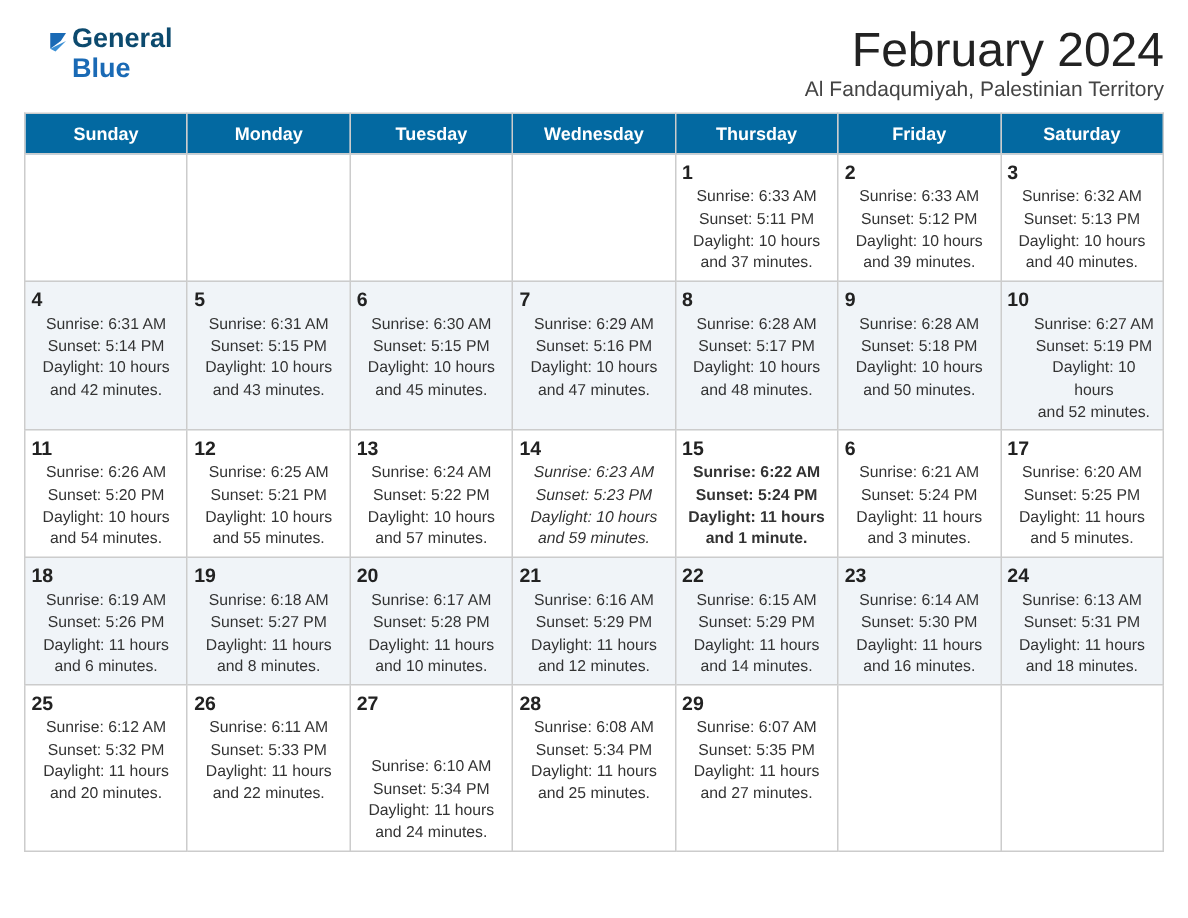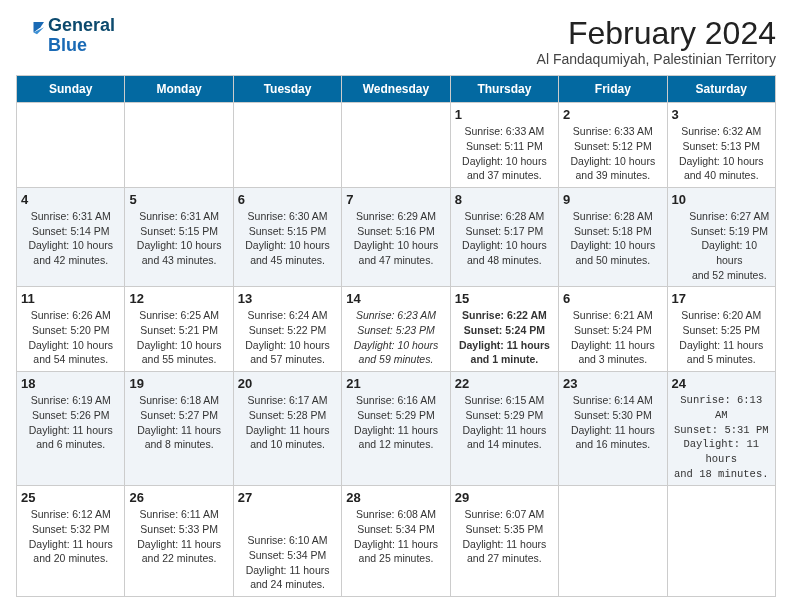--- a/index.html
+++ b/index.html
@@ -288,21 +288,21 @@
         </td>
         <td>
           <span class="day-num">23</span>
           <div class="day-info" style="white-space: pre-line;">Sunrise: 6:14 AM
 Sunset: 5:30 PM
 Daylight: 11 hours
 and 16 minutes.</div>
         </td>
         <td>
           <span class="day-num">24</span>
-          <div class="day-info" style="white-space: pre-line; font-family: Liberation Mono, monospace;">Sunrise: 6:13 AM
+          <div class="day-info" style="white-space: pre-line;">Sunrise: 6:13 AM
 Sunset: 5:31 PM
 Daylight: 11 hours
 and 18 minutes.</div>
         </td>
       </tr>
       <tr>
         <td>
           <span class="day-num">25</span>
           <div class="day-info" style="white-space: pre-line;">Sunrise: 6:12 AM
 Sunset: 5:32 PM

